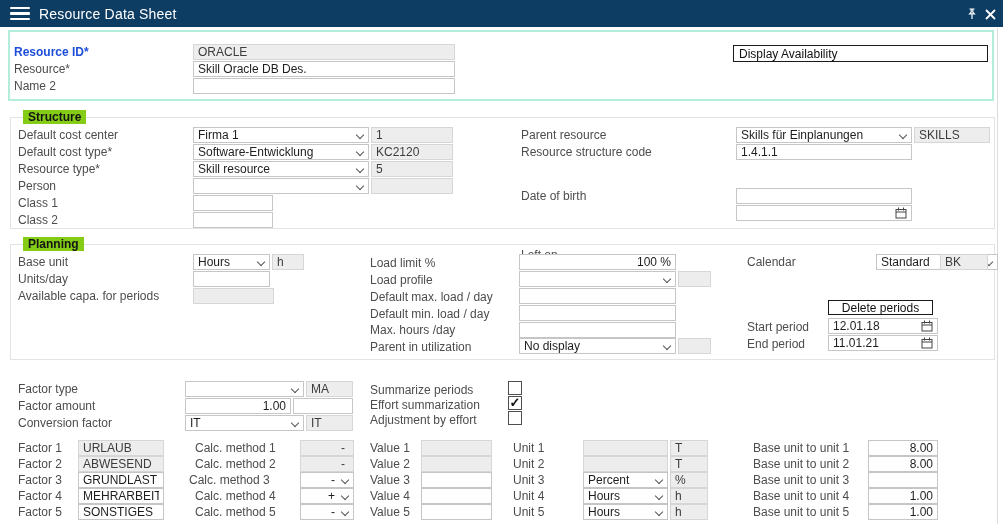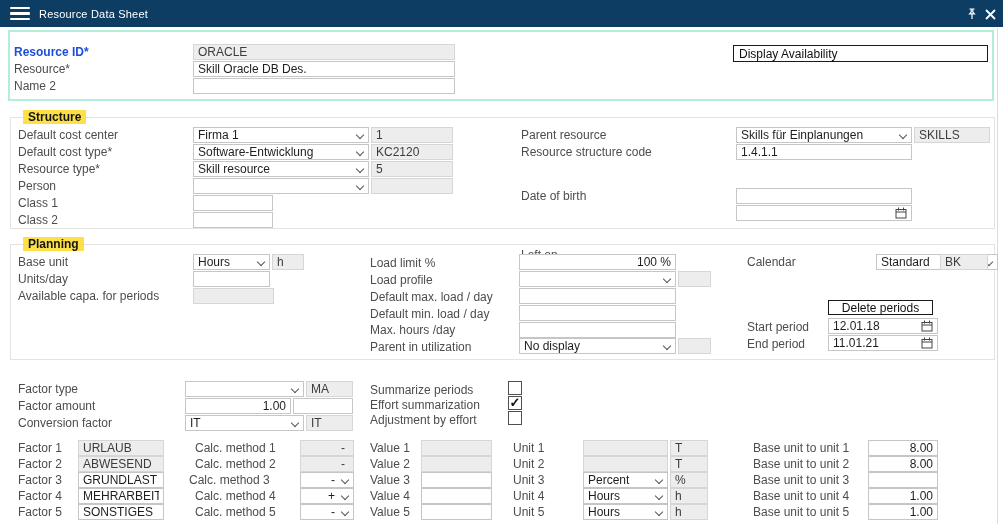--- a/index.html
+++ b/index.html
@@ -2,26 +2,26 @@
 <html><head>
 <meta charset="utf-8">
 <style>
   html,body{margin:0;padding:0;background:#fff;}
   #app{position:relative;width:1003px;height:524px;background:#fff;overflow:hidden;
        font-family:"Liberation Sans",sans-serif;font-size:12px;color:#1e1e1e;}
   
   .titlebar{position:absolute;left:0;top:0;width:1003px;height:27px;display:flex;align-items:center;}
   .burger{width:20px;height:13px;margin-left:10px;display:flex;flex-direction:column;justify-content:space-between;cursor:pointer;}
   .burger i{display:block;height:2.4px;background:#fff;border-radius:1px;}
-  .titletext{color:#fff;font-size:11px;margin-left:9px;letter-spacing:.2px;}
+  .titletext{color:#fff;font-size:14px;margin-left:9px;letter-spacing:.2px;}
   .winbtn{position:absolute;top:6px;width:16px;height:16px;display:flex;align-items:center;justify-content:center;cursor:pointer;}
   
   .mintbox{position:absolute;left:8px;top:30px;width:986px;height:71px;border:2px solid #b3eedd;background:#fff;box-sizing:border-box;}
   .sect{position:absolute;border:1px solid #e3e3e3;box-sizing:border-box;background:transparent;}
-  .sect-title{position:absolute;top:-8px;left:12px;background:#fde047;padding:0 5px;font-weight:bold;color:#141414;white-space:nowrap;}
+  .sect-title{position:absolute;top:-8px;left:12px;background:#84cc16;padding:0 5px;font-weight:bold;color:#141414;white-space:nowrap;}
   .vline{position:absolute;width:1px;background:#dcdcdc;}
   
   .lbl{position:absolute;color:#4d4d4d;line-height:16px;white-space:nowrap;}
   .lbl.b{font-weight:bold;color:#1d4ed8;}
   .fld{position:absolute;height:16px;box-sizing:border-box;border:1px solid #c6c6c6;background:#fff;
        padding:0 4px;display:flex;align-items:center;white-space:nowrap;overflow:hidden;line-height:14px;}
   .fld.ro{background:#ededed;border-color:#d6d6d6;color:#3c3c3c;}
   .fld .val{flex:1;overflow:hidden;}
   .fld .val.ra{text-align:right;padding-right:2px;}
   .fld.num{justify-content:flex-end;text-align:right;}

